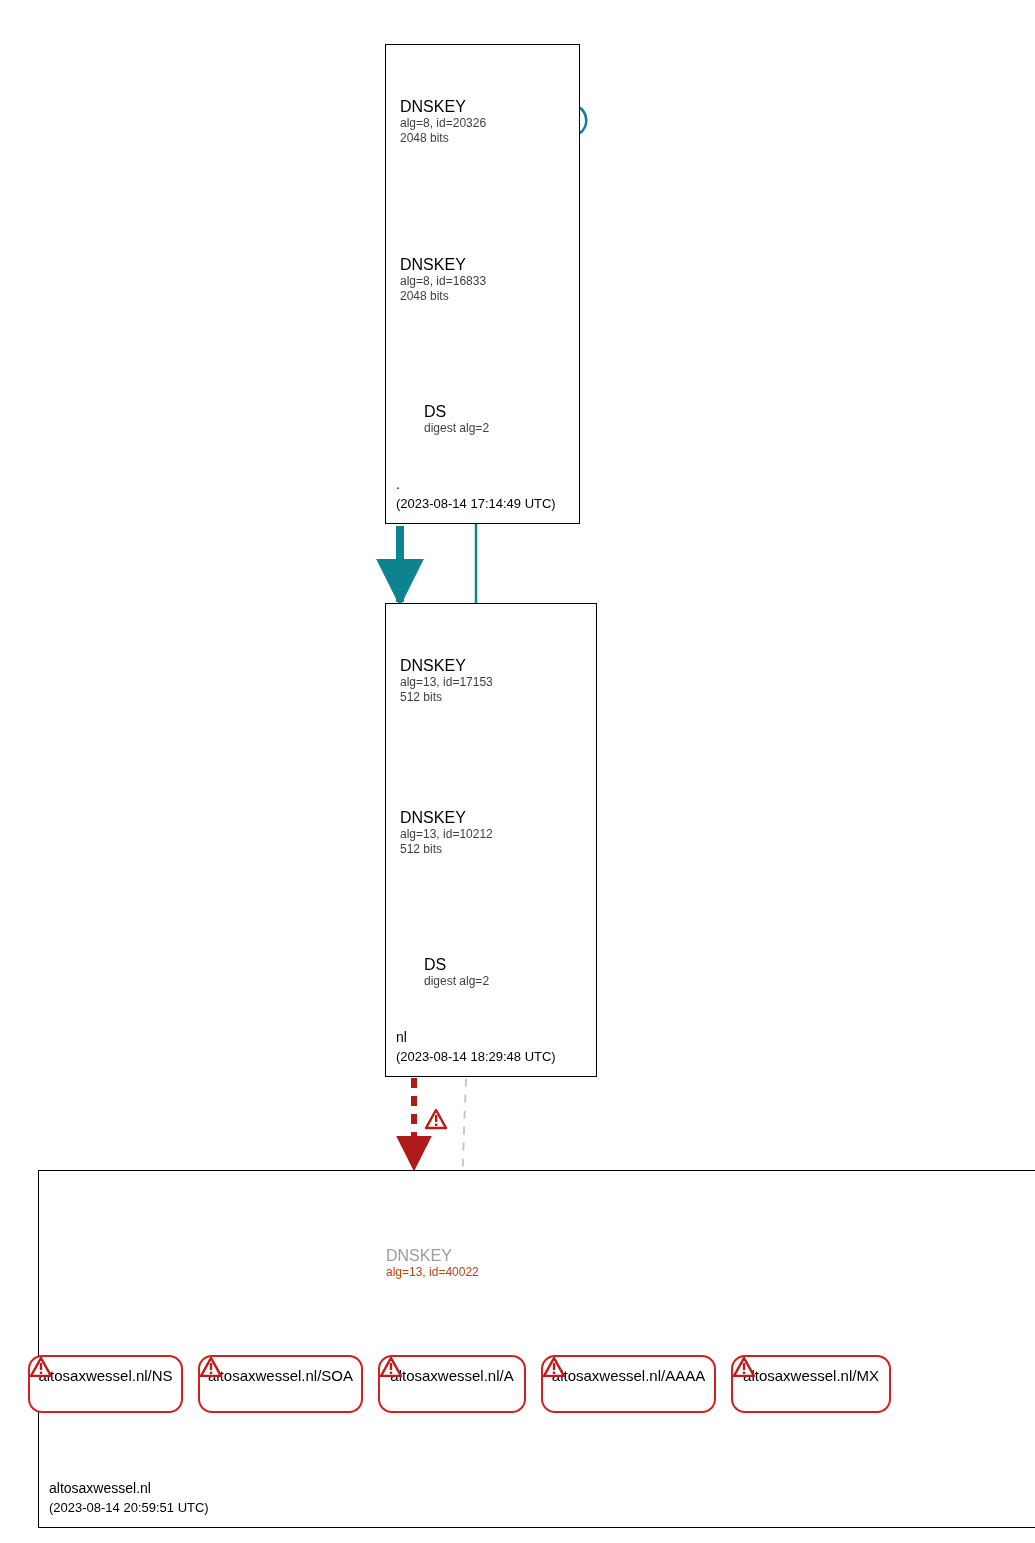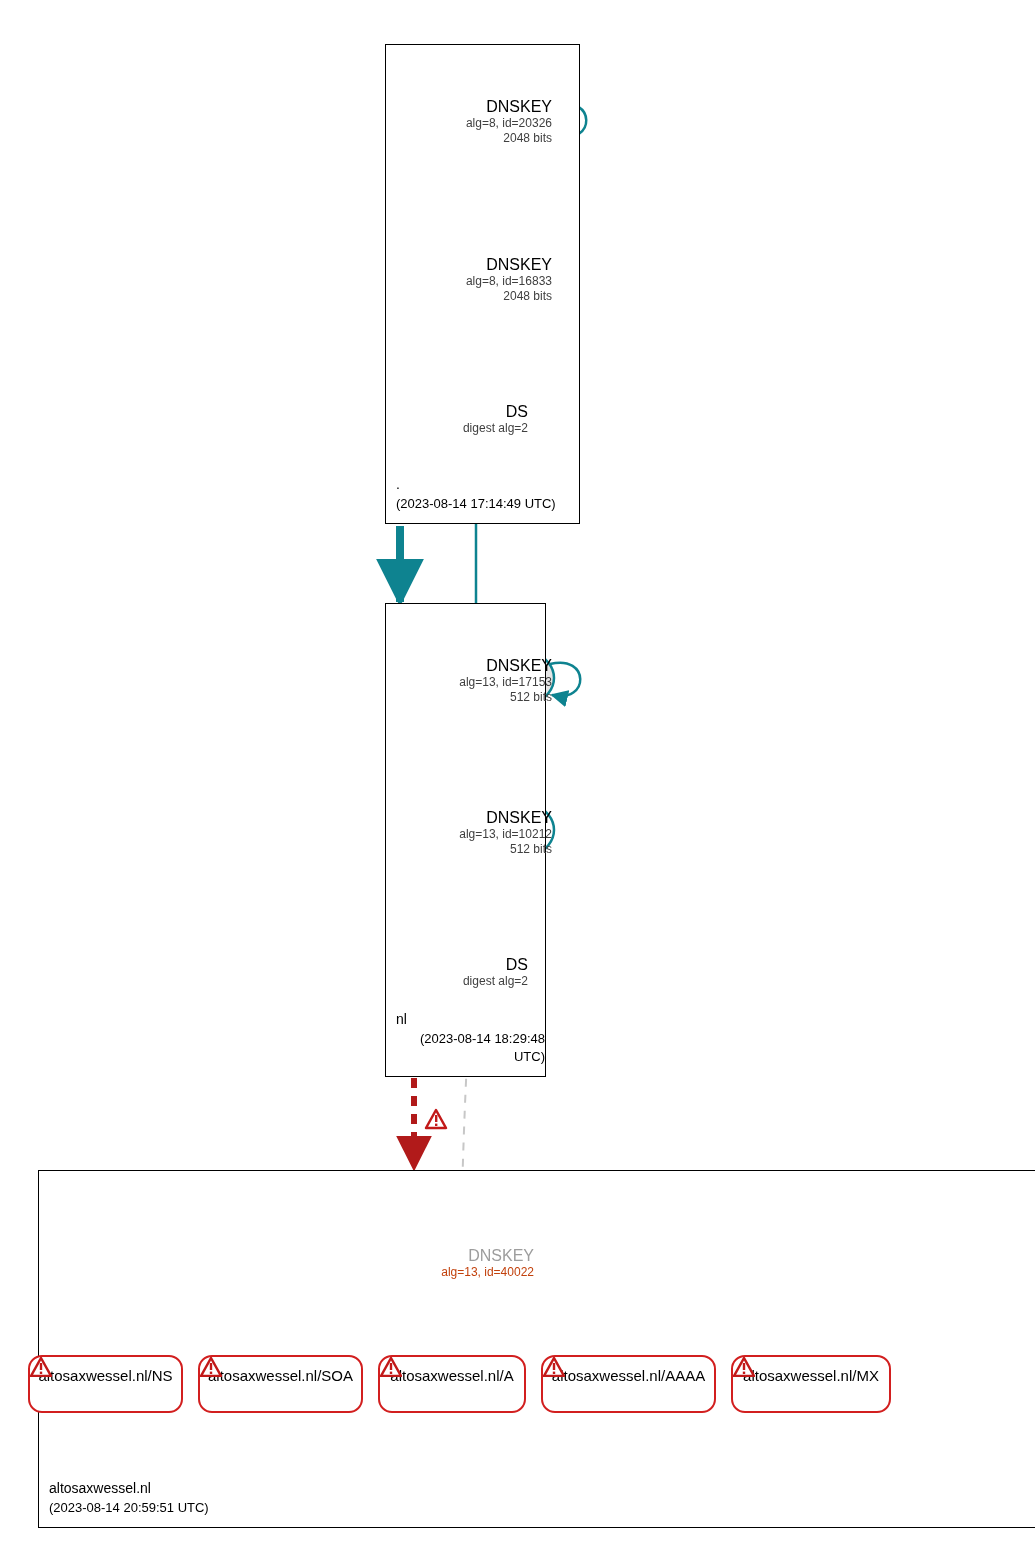--- a/index.html
+++ b/index.html
@@ -32,21 +32,21 @@
     font-size: 14px;
     color: #000;
     line-height: 1.4;
   }
   .zone-label .ts {
     font-size: 13px;
     text-align: right;
   }
   .node {
     position: absolute;
-    text-align: right;
+    text-align: left;
   }
   .node .title {
     font-size: 16px;
     color: #000;
   }
   .node .sub {
     font-size: 12px;
     color: #404040;
     line-height: 1.25;
   }
@@ -125,21 +125,21 @@
     </g>
   </svg>
 
   <div class="zone-box" style="left:385px; top:44px; width:195px; height:480px;">
     <div class="zone-label">
       <div>.</div>
       <div class="ts">(2023-08-14 17:14:49 UTC)</div>
     </div>
   </div>
 
-  <div class="zone-box" style="left:385px; top:603px; width:161px; height:474px;">
+  <div class="zone-box" style="left:385px; top:603px; width:212px; height:474px;">
     <div class="zone-label">
       <div>nl</div>
       <div class="ts">(2023-08-14 18:29:48 UTC)</div>
     </div>
   </div>
 
   <div class="zone-box" style="left:14px; top:1170px; width:1005px; height:358px;margin-left:24px;">
     <div class="zone-label">
       <div>altosaxwessel.nl</div>
       <div class="ts">(2023-08-14 20:59:51 UTC)</div>

